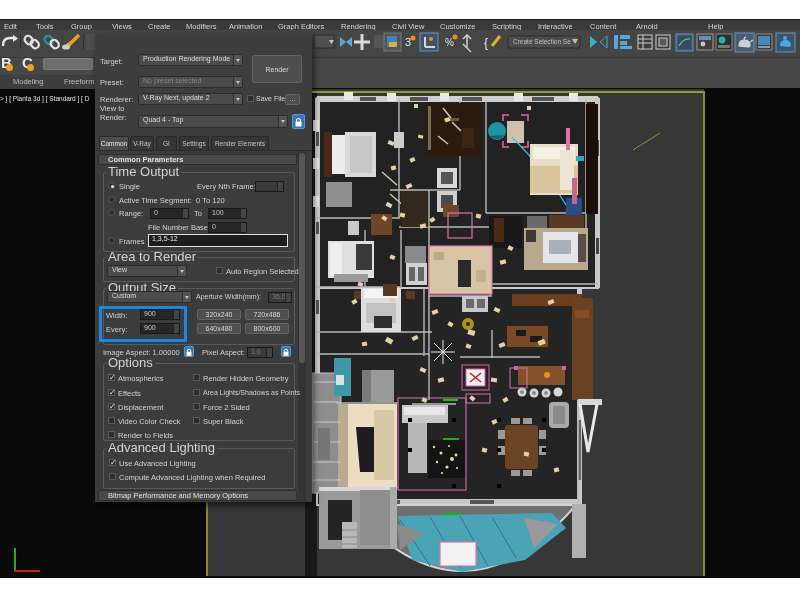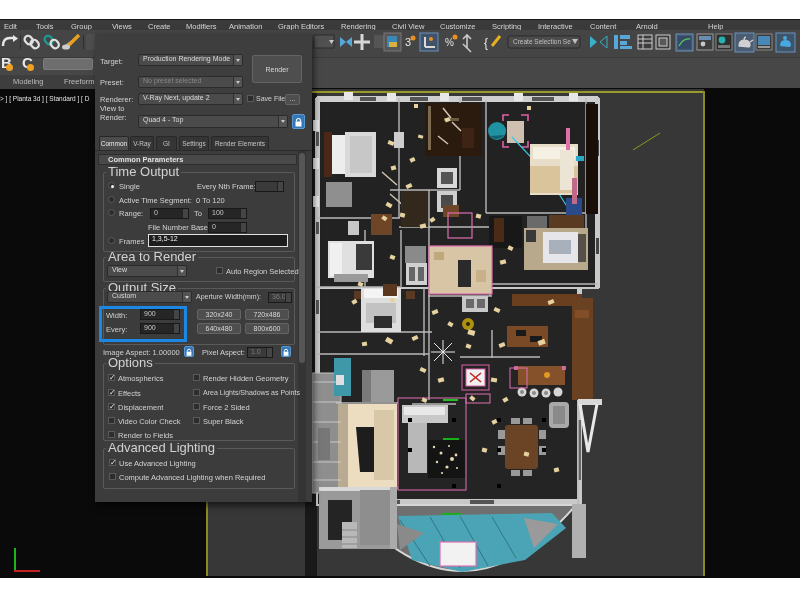--- a/index.html
+++ b/index.html
@@ -596,17 +596,18 @@
 <span class="cb" style="left:13px;top:398px"></span>
       <span class="lbl" style="left:23px;top:398px">Render to Fields</span>
 
 <div class="grp" style="left:8px;top:415px;width:192px;height:41px"></div>
 <span class="gt" style="left:11px;top:411px">Advanced Lighting</span>
 <span class="cb on" style="left:14px;top:426px"></span>
       <span class="lbl" style="left:24px;top:426px">Use Advanced Lighting</span>
 <span class="cb" style="left:14px;top:440px"></span>
       <span class="lbl" style="left:24px;top:440px">Compute Advanced Lighting when Required</span>
 
+<div class="roll" style="left:3px;top:457px;width:199px;height:11px;font-weight:normal">Bitmap Performance and Memory Options</div>
 
 <div id="bluebox"></div>
 </div>
 
 </div>
 
 </body></html>

